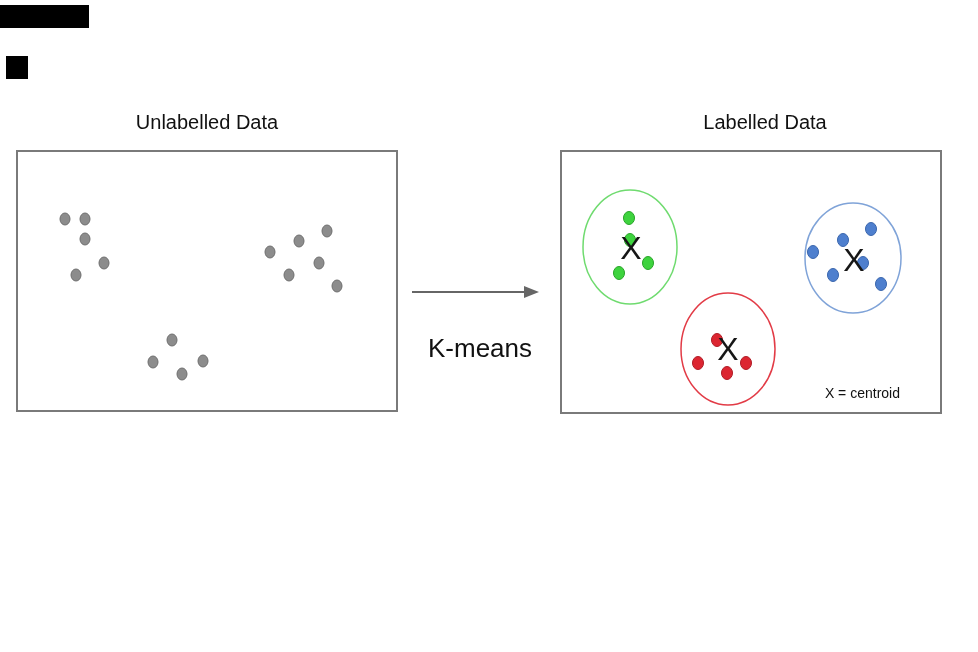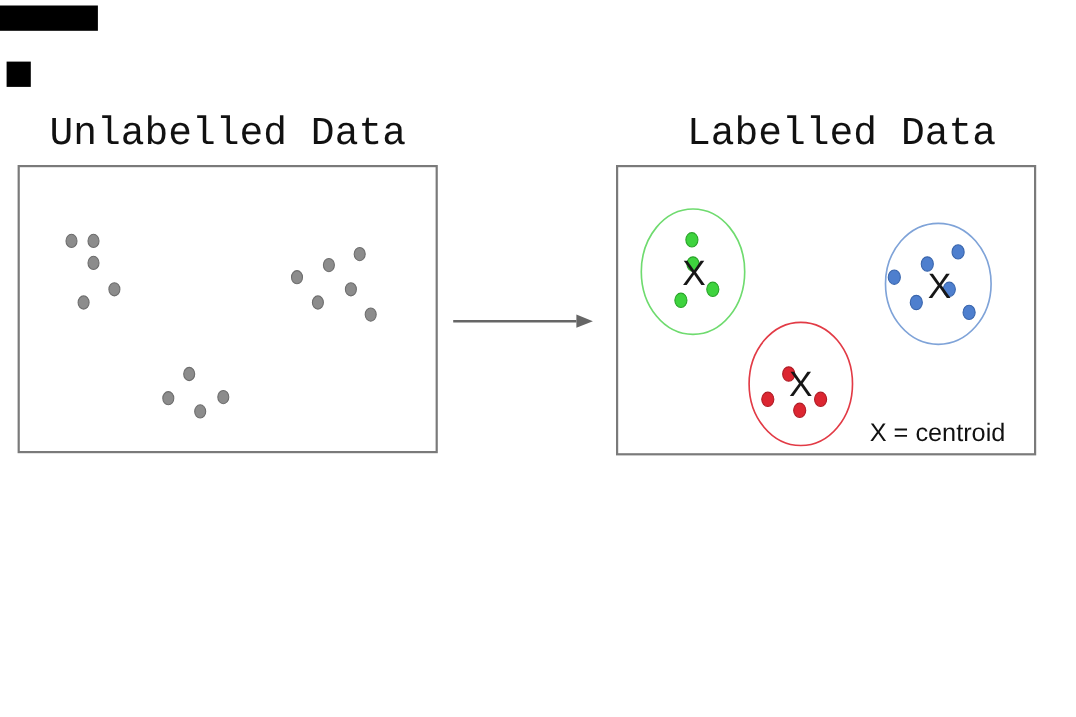--- a/index.html
+++ b/index.html
@@ -10,38 +10,38 @@
   .canvas{
     position:relative;width:978px;height:652px;background:var(--c-bg);
     font-family:"Liberation Sans","DejaVu Sans",sans-serif;color:var(--c-text);
     overflow:hidden;
   }
   .artifact{position:absolute;background:var(--c-artifact);}
   .artifact-bar{left:0;top:5px;width:89px;height:23px;}
   .artifact-square{left:6px;top:56px;width:22px;height:23px;}
   .box-title{
     position:absolute;top:107px;width:382px;text-align:center;
-    font-size:36px;line-height:30px;color:var(--c-text);font-family:Liberation Mono, monospace;
+    font-size:20px;line-height:30px;color:var(--c-text);
   }
   .title-left{left:16px;}
   .title-right{left:574px;}
   .data-box{
     position:absolute;top:150px;width:382px;box-sizing:border-box;
     border:2px solid var(--c-border);background:var(--c-bg);
   }
   .box-left{left:16px;height:262px;}
   .box-right{left:560px;height:264px;}
   .scatter{display:block;}
   .arrow-wrap{position:absolute;left:410px;top:283px;width:130px;height:18px;}
   .kmeans-label{
     position:absolute;left:400px;top:333px;width:160px;text-align:center;
     font-size:26px;line-height:30px;color:var(--c-text);
   }
   .legend{
-    position:absolute;right:26px;bottom:9px;font-size:23px;line-height:20px;
+    position:absolute;right:40px;bottom:9px;font-size:14px;line-height:20px;
     color:var(--c-text);
   }
 </style>
 </head>
 <body>
 
 <div class="canvas">
 
   <div class="artifact artifact-bar"></div>
   <div class="artifact artifact-square"></div>
@@ -68,20 +68,21 @@
         <ellipse cx="182" cy="374" rx="5" ry="6" fill="#8c8c8c" stroke="#6e6e6e" stroke-width="1"></ellipse>
       </svg>
   </div>
 
   <div class="arrow-wrap">
     <svg width="130" height="18" viewBox="0 0 130 18" xmlns="http://www.w3.org/2000/svg">
       <line x1="2" y1="9" x2="114" y2="9" stroke="var(--c-arrow)" stroke-width="2.2"></line>
       <polygon points="114,3 129,9 114,15" fill="var(--c-arrow)"></polygon>
     </svg>
   </div>
+  <div class="kmeans-label">K-means</div>
 
   <div class="data-box box-right">
     <svg class="scatter" width="378" height="260" viewBox="562 152 378 260" xmlns="http://www.w3.org/2000/svg">
         <ellipse cx="630" cy="247" rx="47" ry="57" fill="none" stroke="#6fdb6f" stroke-width="1.5"></ellipse>
         <ellipse cx="629" cy="218" rx="5.5" ry="6.5" fill="#3ed33e" stroke="#28a428" stroke-width="1"></ellipse>
         <ellipse cx="630" cy="240" rx="5.5" ry="6.5" fill="#3ed33e" stroke="#28a428" stroke-width="1"></ellipse>
         <ellipse cx="648" cy="263" rx="5.5" ry="6.5" fill="#3ed33e" stroke="#28a428" stroke-width="1"></ellipse>
         <ellipse cx="619" cy="273" rx="5.5" ry="6.5" fill="#3ed33e" stroke="#28a428" stroke-width="1"></ellipse>
         <text x="631" y="259" text-anchor="middle" font-size="32" fill="#161616" font-family="&quot;Liberation Sans&quot;,&quot;DejaVu Sans&quot;,sans-serif">X</text>
         <ellipse cx="728" cy="349" rx="47" ry="56" fill="none" stroke="#e23b46" stroke-width="1.5"></ellipse>

